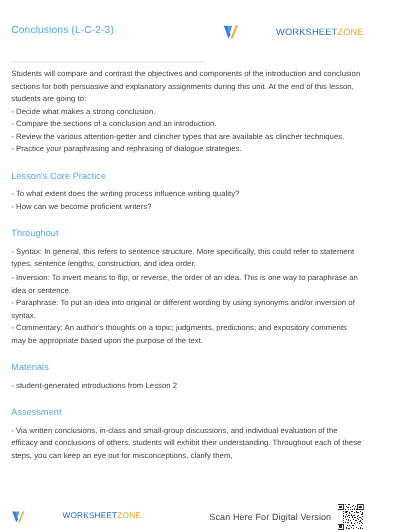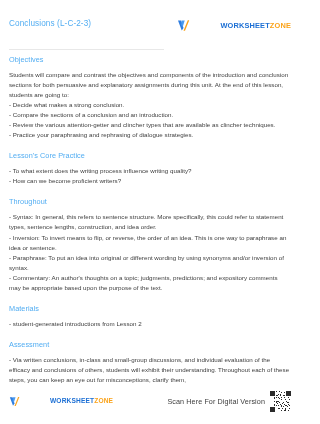--- a/index.html
+++ b/index.html
@@ -61,21 +61,21 @@
     gap: 3px;
   }
   .logo-mark {
     width: 13px;
     height: 13px;
     flex: 0 0 auto;
     display: block;
   }
   .logo-text {
     font-size: 7.4px;
-    font-weight: bold;
+    font-weight: normal;
     letter-spacing: 0.15px;
     white-space: nowrap;
     line-height: 1;
     margin-left: 27px;
   }
   .logo-text .ws { color: #1C6FD4; }
   .logo-text .zn { color: #FAA31B; }
 
   
   .content {
@@ -103,21 +103,21 @@
     text-align: left;
     letter-spacing: 0.02px;
   }
   .para + .para { margin-top: 0; }
 
   
   .footer {
     position: absolute;
     left: 9px;
     right: 9px;
-    bottom: 12px;
+    bottom: 0;
     height: 22px;
     display: flex;
     align-items: center;
     justify-content: space-between;
   }
   .footer-right {
     display: flex;
     align-items: center;
     gap: 5px;
   }
@@ -151,21 +151,20 @@
         <path d="M21.5 2.5 L24.5 2.5 L16 23.5 L13 23.5 Z" fill="#FAA31B"></path>
       </svg>
       <span class="logo-text"><span class="ws">WORKSHEET</span><span class="zn">ZONE</span></span>
     </div>
   </div>
   <div class="header-divider"></div>
 
   <div class="content">
 
     <div class="section">
-      <div class="section-heading">Objectives</div>
       <p class="para">Students will compare and contrast the objectives and components of the introduction and conclusion sections for both persuasive and explanatory assignments during this unit. At the end of this lesson, students are going to:</p>
       <p class="para">- Decide what makes a strong conclusion.</p>
       <p class="para">- Compare the sections of a conclusion and an introduction.</p>
       <p class="para">- Review the various attention-getter and clincher types that are available as clincher techniques.</p>
       <p class="para">- Practice your paraphrasing and rephrasing of dialogue strategies.</p>
     </div>
 
     <div class="section">
       <div class="section-heading">Lesson's Core Practice</div>
       <p class="para">- To what extent does the writing process influence writing quality?</p>

